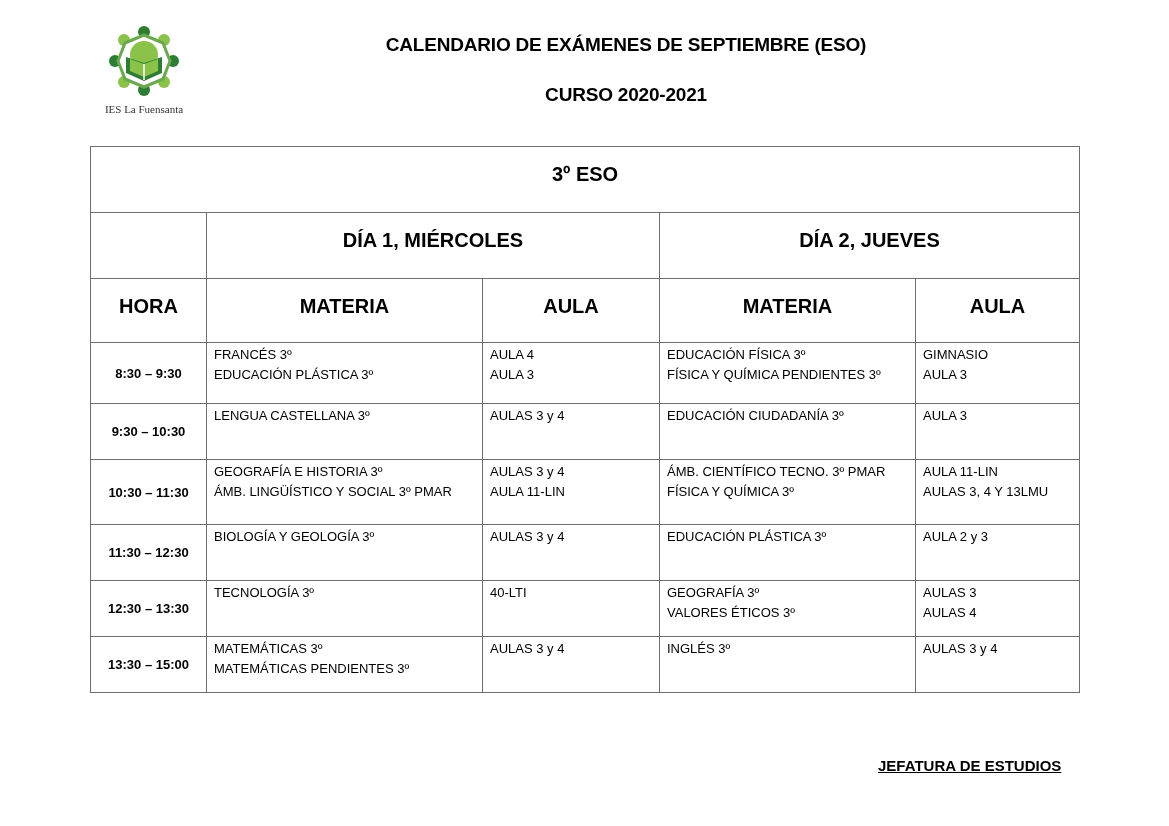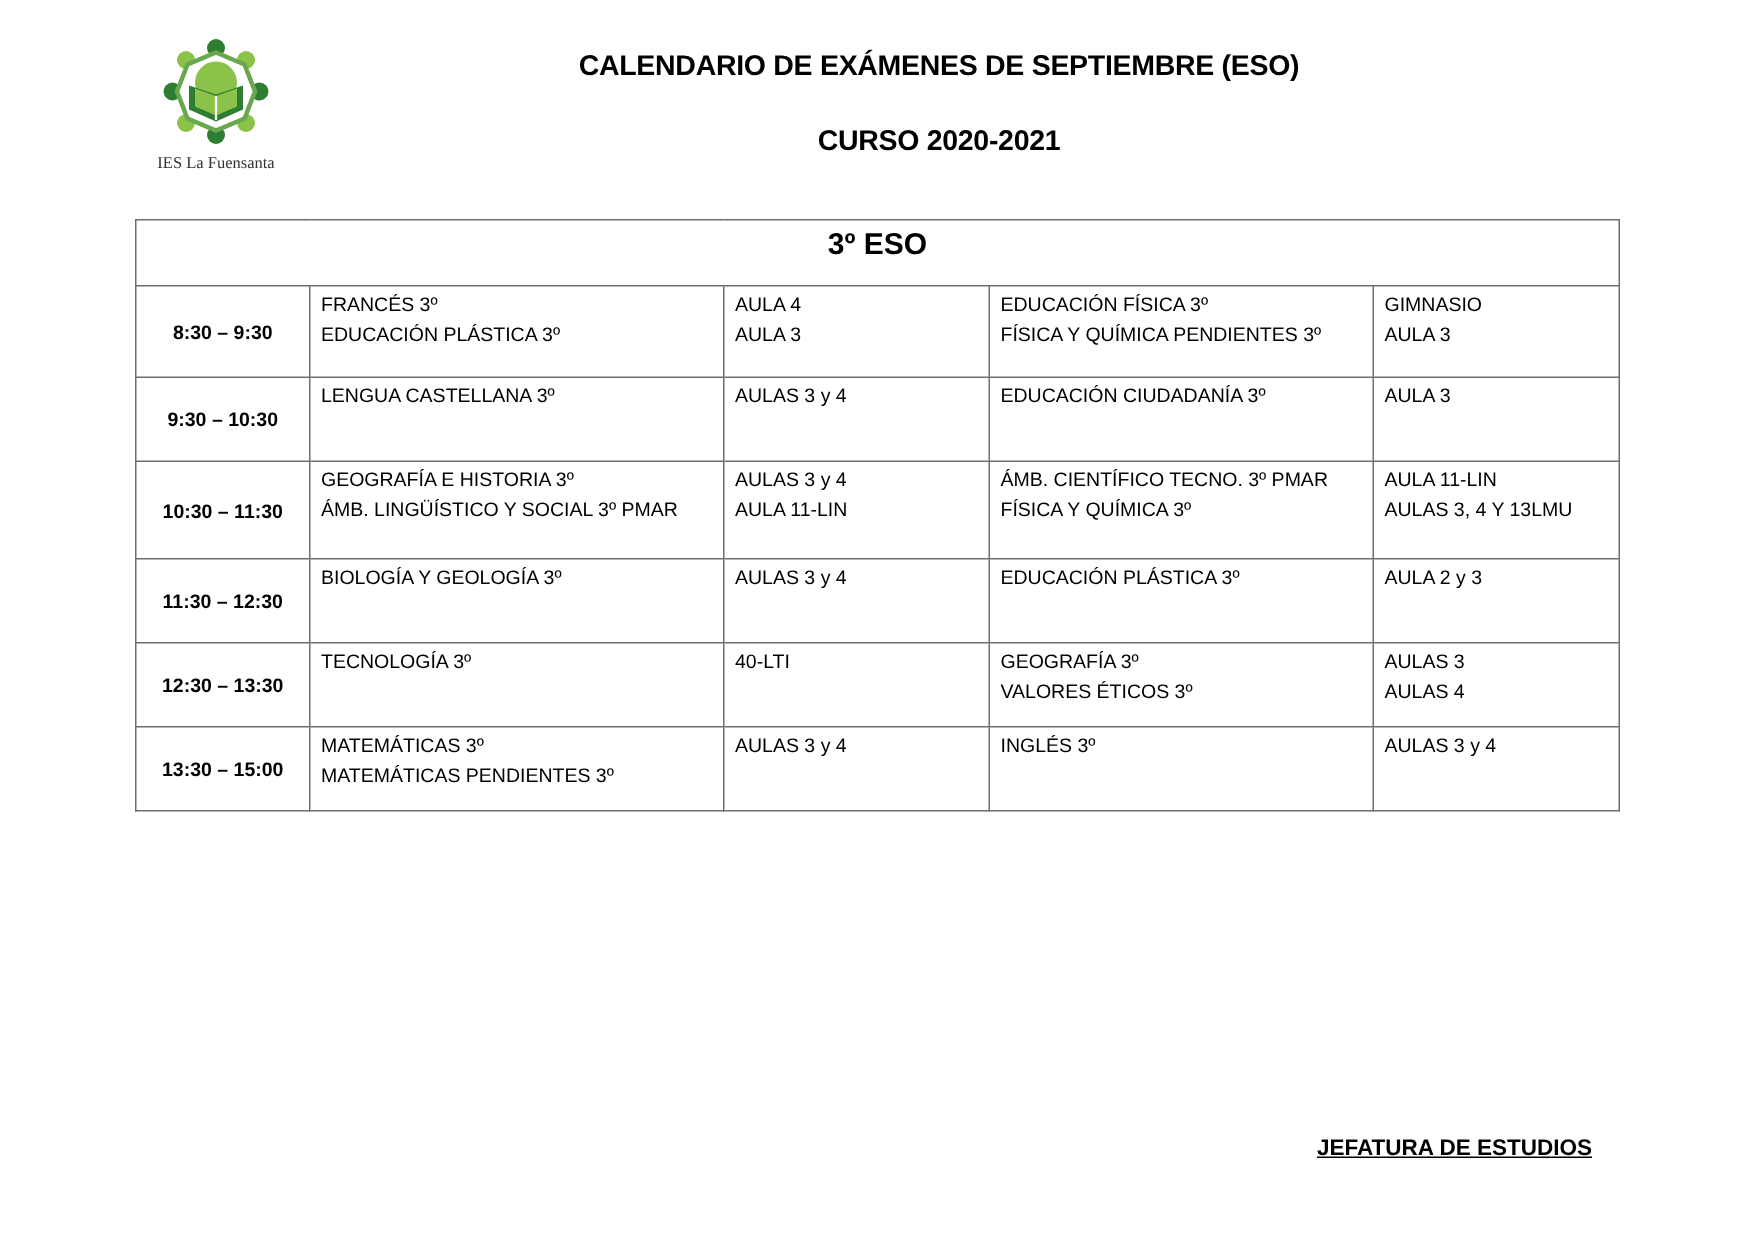--- a/index.html
+++ b/index.html
@@ -8,21 +8,21 @@
     .logo { position: absolute; left: 100px; top: 25px; width: 100px; height: 95px; }
     .logo svg { position: absolute; left: 8px; top: 0; }
     .logo-text { position: absolute; left: -6px; top: 78px; width: 100px; text-align: center;
                  font-family: "Liberation Serif", serif; font-size: 11px; color: #333; white-space: nowrap; }
     .title { position: absolute; left: 316px; width: 620px; text-align: center;
              font-weight: bold; font-size: 19px; letter-spacing: -0.2px; }
     .title.t1 { top: 34px; }
     .title.t2 { top: 84px; }
     table.sched { position: absolute; left: 90px; top: 146px; width: 989px;
                   border-collapse: collapse; table-layout: fixed; }
-    table.sched td { border: 1px solid #6e6e6e; padding: 5px; vertical-align: top; }
+    table.sched td { border: 1px solid #6e6e6e; padding: 16px; vertical-align: top; }
     .th-main td { height: 33px; text-align: center; vertical-align: middle;
                   font-weight: bold; font-size: 20px; }
     .th-row td { height: 31px; text-align: center; vertical-align: middle;
                  font-weight: bold; font-size: 20px; }
     .hora { text-align: center; font-weight: bold; font-size: 13px; vertical-align: middle !important; margin-top: 46px; }
     .cell { font-size: 13px; line-height: 20px; padding: 2px 7px 0 7px !important; margin-left: 36px; }
     .cell div { white-space: nowrap; }
     .foot { position: absolute; left: 878px; top: 757px; font-weight: bold; font-size: 15px; text-decoration: underline; }
   </style>
 </head>
@@ -56,20 +56,32 @@
   <colgroup>
     <col style="width:116px">
       <col style="width:276px">
       <col style="width:177px">
       <col style="width:256px">
       <col style="width:164px">
   </colgroup>
   <tbody>
       <tr class="th-main">
     <td colspan="5">3º ESO</td>
+  </tr>
+  <tr class="th-main">
+    <td></td>
+    <td colspan="2">DÍA 1, MIÉRCOLES</td>
+    <td colspan="2">DÍA 2, JUEVES</td>
+  </tr>
+  <tr class="th-row">
+    <td>HORA</td>
+    <td>MATERIA</td>
+    <td>AULA</td>
+    <td>MATERIA</td>
+    <td>AULA</td>
   </tr>
 
   <tr style="height:61px">
     <td class="hora">8:30 – 9:30</td>
     <td class="cell">
           <div>FRANCÉS 3º</div>
           <div>EDUCACIÓN PLÁSTICA 3º</div>
         </td>
     <td class="cell">
           <div>AULA 4</div>

